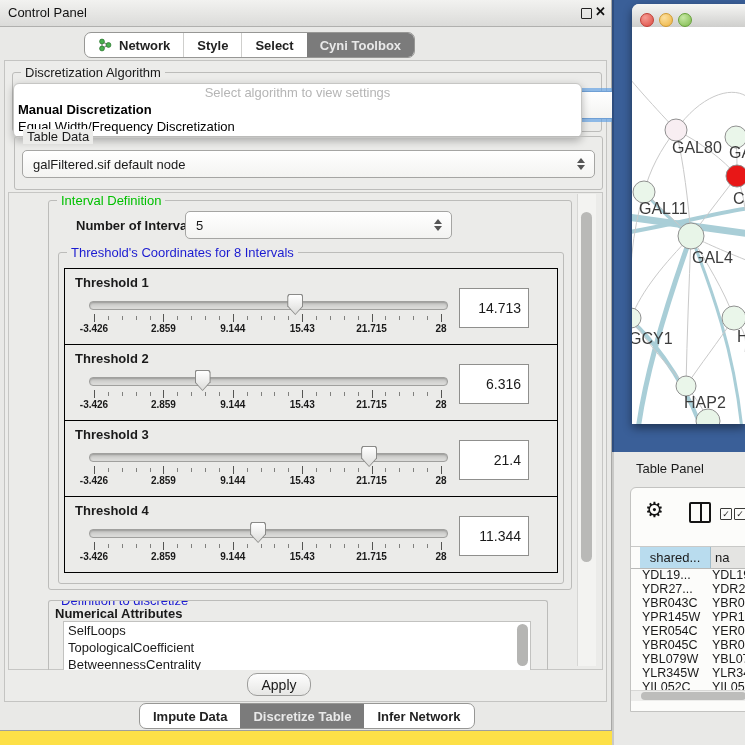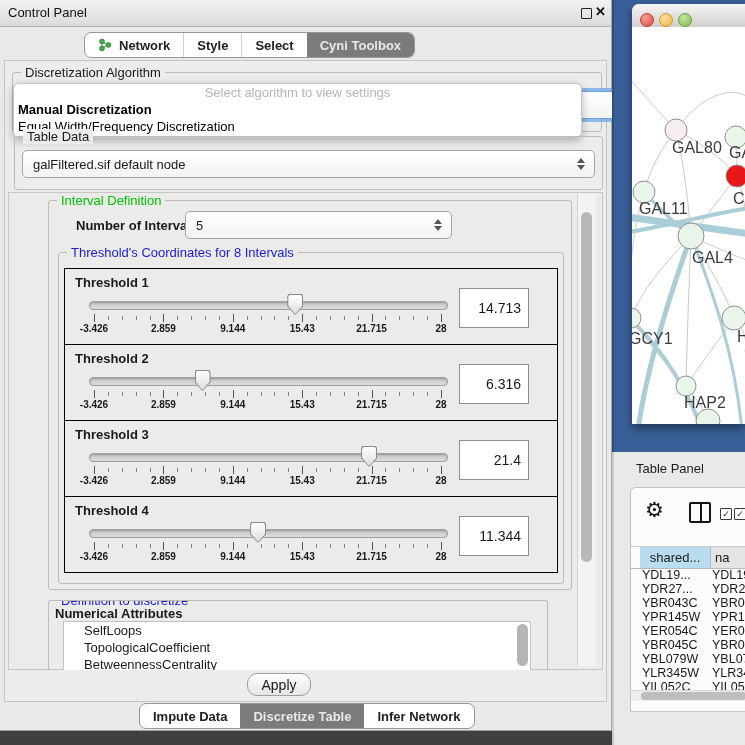--- a/index.html
+++ b/index.html
@@ -1,16 +1,16 @@
 <!DOCTYPE html>
 <html><head>
 <meta charset="utf-8">
 <style>
   html,body{margin:0;padding:0}
-  #app{position:relative;width:745px;height:745px;background:#404040;overflow:hidden;
+  #app{position:relative;width:745px;height:745px;background:#fde047;overflow:hidden;
        font-family:"Liberation Sans",sans-serif;color:#1a1a1a;-webkit-font-smoothing:antialiased}
   .abs{position:absolute}
 
   
   #cp-window{left:0;top:0;width:611px;height:730px;background:#e9e9e7;
              border-right:1px solid #a8a8a6;border-bottom:1px solid #9f9f9d}
   #cp-titlebar{left:0;top:0;width:611px;height:26px;background:linear-gradient(#f2f2f0,#dbdbd9);
                border-bottom:1px solid #b0b0ae}
   #cp-title{left:8px;top:5px;font-size:13px;color:#111}
   #float-btn{left:581px;top:8px;width:9px;height:9px;border:1.5px solid #222;border-radius:1px;cursor:pointer}
@@ -72,21 +72,21 @@
   .tick.major{background:#555553}
   .ticklabels{position:absolute;left:29px;top:54px;width:347px;height:12px}
   .ticklabel{position:absolute;transform:translateX(-50%);font-size:10px;font-weight:bold;color:#1a1a1a;white-space:nowrap}
   .valbox{position:absolute;left:394px;top:19px;width:61px;height:38px;background:#fff;border:1px solid #8f8f8d;
           font-size:14px;display:flex;align-items:center;justify-content:flex-end;padding-right:7px;cursor:text}
 
   
   #attr-group{left:48px;top:600px;width:498px;height:69px;border-bottom:none;border-radius:3px 3px 0 0;overflow:hidden}
   #attr-sub{position:absolute;left:6px;top:5px;font-size:13px;font-weight:bold}
   #attr-list{position:absolute;left:14px;top:20px;width:466px;height:60px;background:#fff;border:1px solid #c2c2c0}
-  .attr-item{font-size:13px;height:17px;line-height:17px;padding-left:20px;cursor:pointer}
+  .attr-item{font-size:13px;height:17px;line-height:17px;padding-left:4px;cursor:pointer}
   #attr-scroll{position:absolute;right:2px;top:2px;width:11px;height:42px;border-radius:6px;background:#b5b5b3}
 
   #apply-btn{left:247px;top:673px;width:62px;height:21px;border:1px solid #9d9d9b;border-radius:10px;
              background:linear-gradient(#fefefe,#e6e6e4);font-size:14px;display:flex;align-items:center;
              justify-content:center;cursor:pointer}
 
   
   #desktop-blue{left:612px;top:0;width:133px;height:452px;background:#3a5f98;border-left:2px solid #2e4d7e}
   #net-window{left:632px;top:4px;width:113px;height:420px;border-radius:7px 0 0 0;overflow:hidden;
               box-shadow:0 4px 10px rgba(0,0,0,.45);background:#fff}

